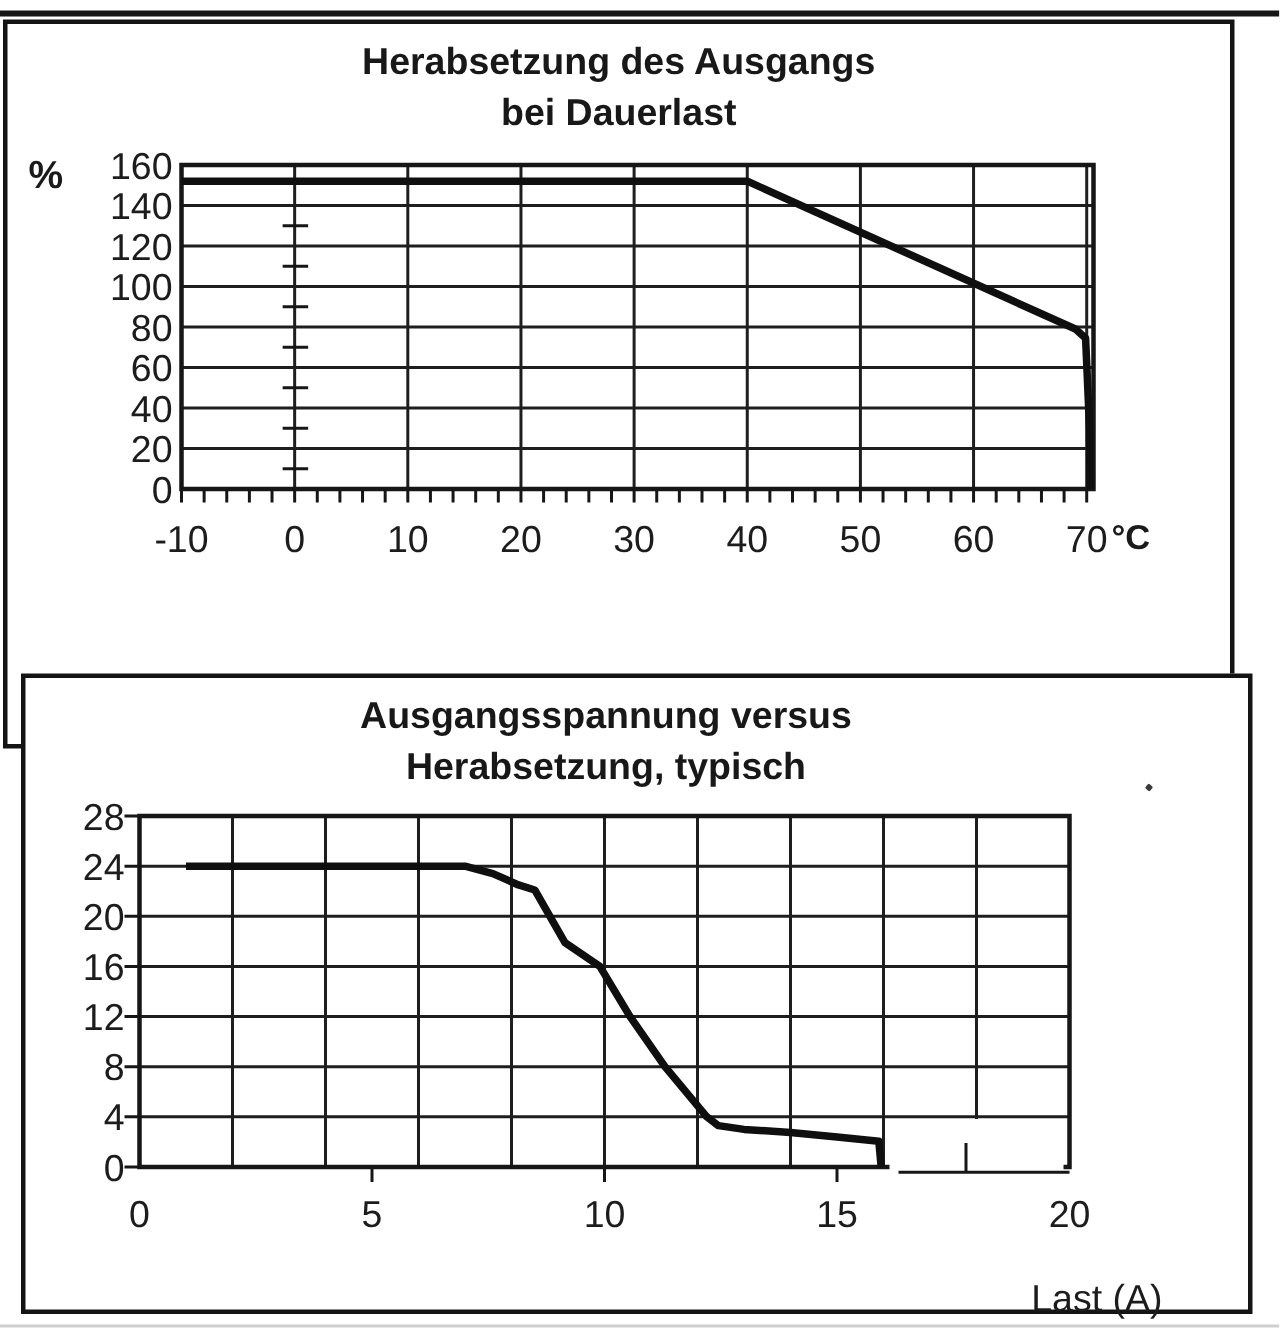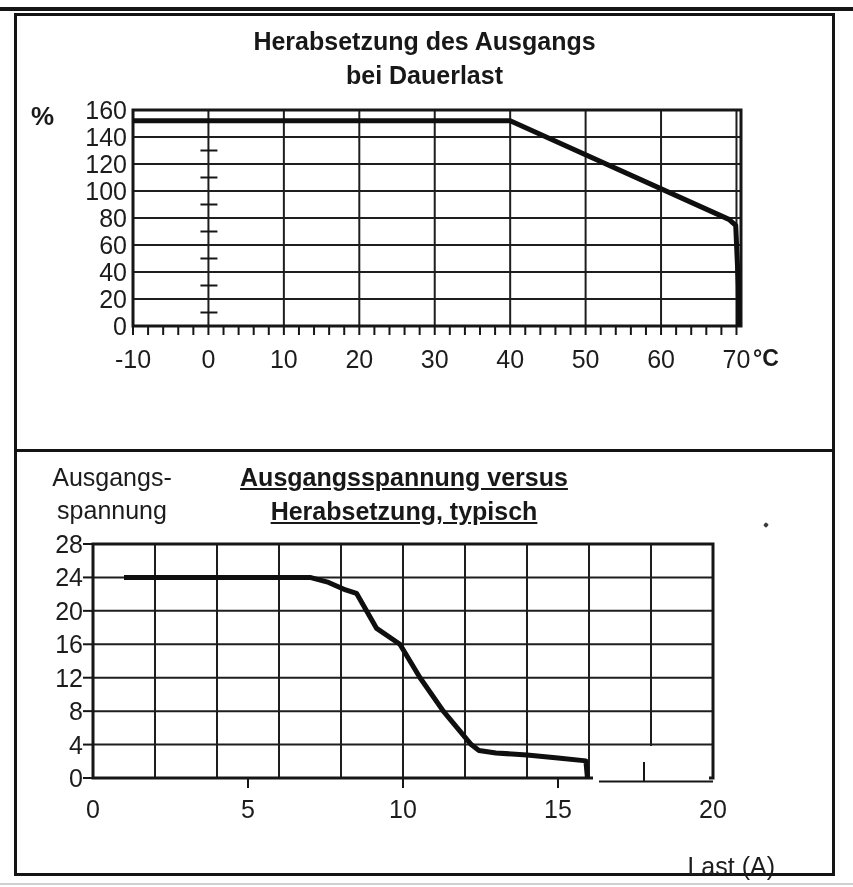--- a/index.html
+++ b/index.html
@@ -17,33 +17,33 @@
   }
   .bottom-rule{
     position:absolute;left:0;top:883px;width:853px;height:2px;background:#cfcfcf;
   }
   .panel{
     position:absolute;
     border:3px solid #141414;
     background:#ffffff;
     box-sizing:border-box;
   }
-  #panel1{left:14px;top:13px;width:821px;height:486px;}
+  #panel1{left:2px;top:13px;width:821px;height:486px;}
   #panel2{left:14px;top:449px;width:821px;height:427px;}
   .chart-title{
     position:absolute;
     text-align:center;
     font-weight:bold;
     font-size:25px;
     line-height:34px;
     color:#181818;
     white-space:nowrap;
   }
   #panel1 .chart-title{left:0;right:0;top:8px;}
-  #panel2 .chart-title{left:172px;width:430px;top:8px;text-decoration:underline;}
+  #panel2 .chart-title{left:172px;width:430px;top:8px;}
   .y-unit-1{
     position:absolute;left:14px;top:85px;
     font-size:26px;font-weight:bold;color:#1a1a1a;
   }
   .x-unit-1{
     position:absolute;left:736px;top:329px;
     font-size:23px;font-weight:bold;color:#1a1a1a;white-space:nowrap;
   }
   .y-label-2{
     position:absolute;left:28px;top:9px;width:134px;
@@ -157,24 +157,20 @@
         <text x="417.7369727047147" y="352" text-anchor="middle" font-size="25" fill="#1c1c1c">30</text>
         <text x="493.1712158808933" y="352" text-anchor="middle" font-size="25" fill="#1c1c1c">40</text>
         <text x="568.605459057072" y="352" text-anchor="middle" font-size="25" fill="#1c1c1c">50</text>
         <text x="644.0397022332506" y="352" text-anchor="middle" font-size="25" fill="#1c1c1c">60</text>
         <text x="719.4739454094293" y="352" text-anchor="middle" font-size="25" fill="#1c1c1c">70</text>
         <polyline points="116,104.80000000000001 493.1712158808933,104.80000000000001 711.9305210918114,203.35 718.7196029776676,209.425 721.3598014888338,269.5 721.7369727047146,310" fill="none" stroke="#0f0f0f" stroke-width="5" stroke-linejoin="round"></polyline>
       </svg>
   </section>
 
   <section class="panel" id="panel2">
-    <div class="y-label-2">
-      <div>Ausgangs-</div>
-      <div>spannung</div>
-    </div>
     <div class="chart-title">
       <div>Ausgangsspannung versus</div>
       <div>Herabsetzung, typisch</div>
     </div>
     <div class="x-label-2">Last (A)</div>
     <svg class="chart-svg" id="chart2" width="815" height="421" viewBox="0 0 815 421">
         <line x1="76" y1="92" x2="76" y2="326" stroke="#1e1e1e" stroke-width="2"></line>
         <line x1="138" y1="92" x2="138" y2="326" stroke="#1e1e1e" stroke-width="2"></line>
         <line x1="200" y1="92" x2="200" y2="326" stroke="#1e1e1e" stroke-width="2"></line>
         <line x1="262" y1="92" x2="262" y2="326" stroke="#1e1e1e" stroke-width="2"></line>

